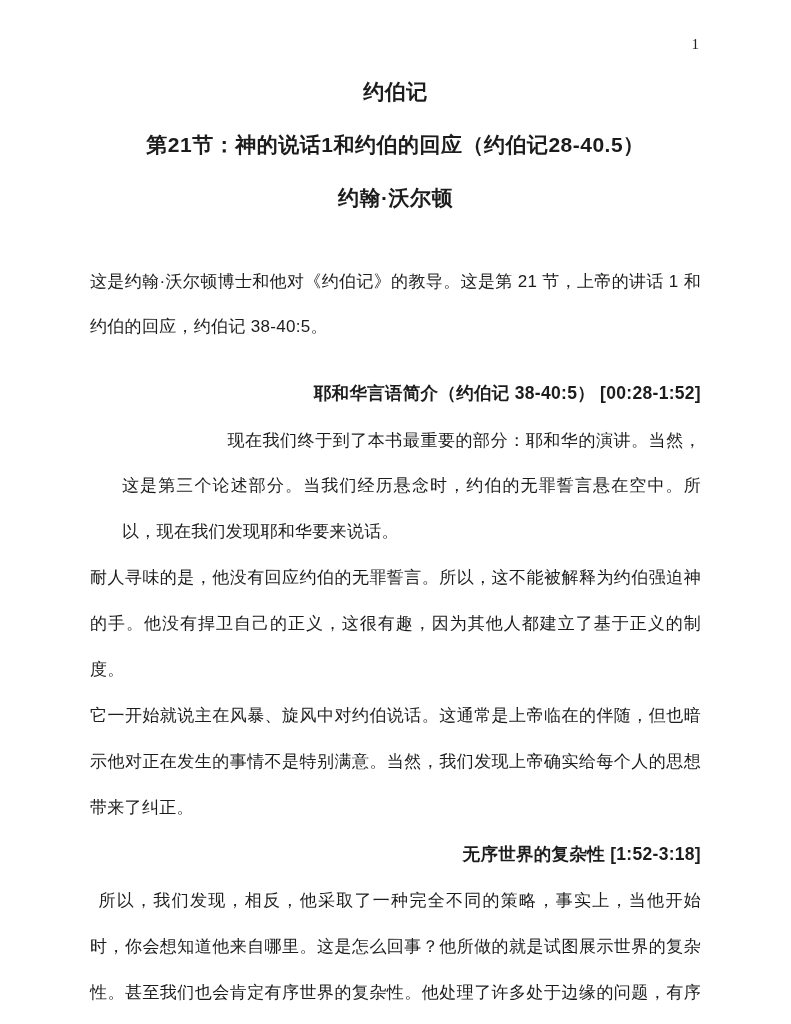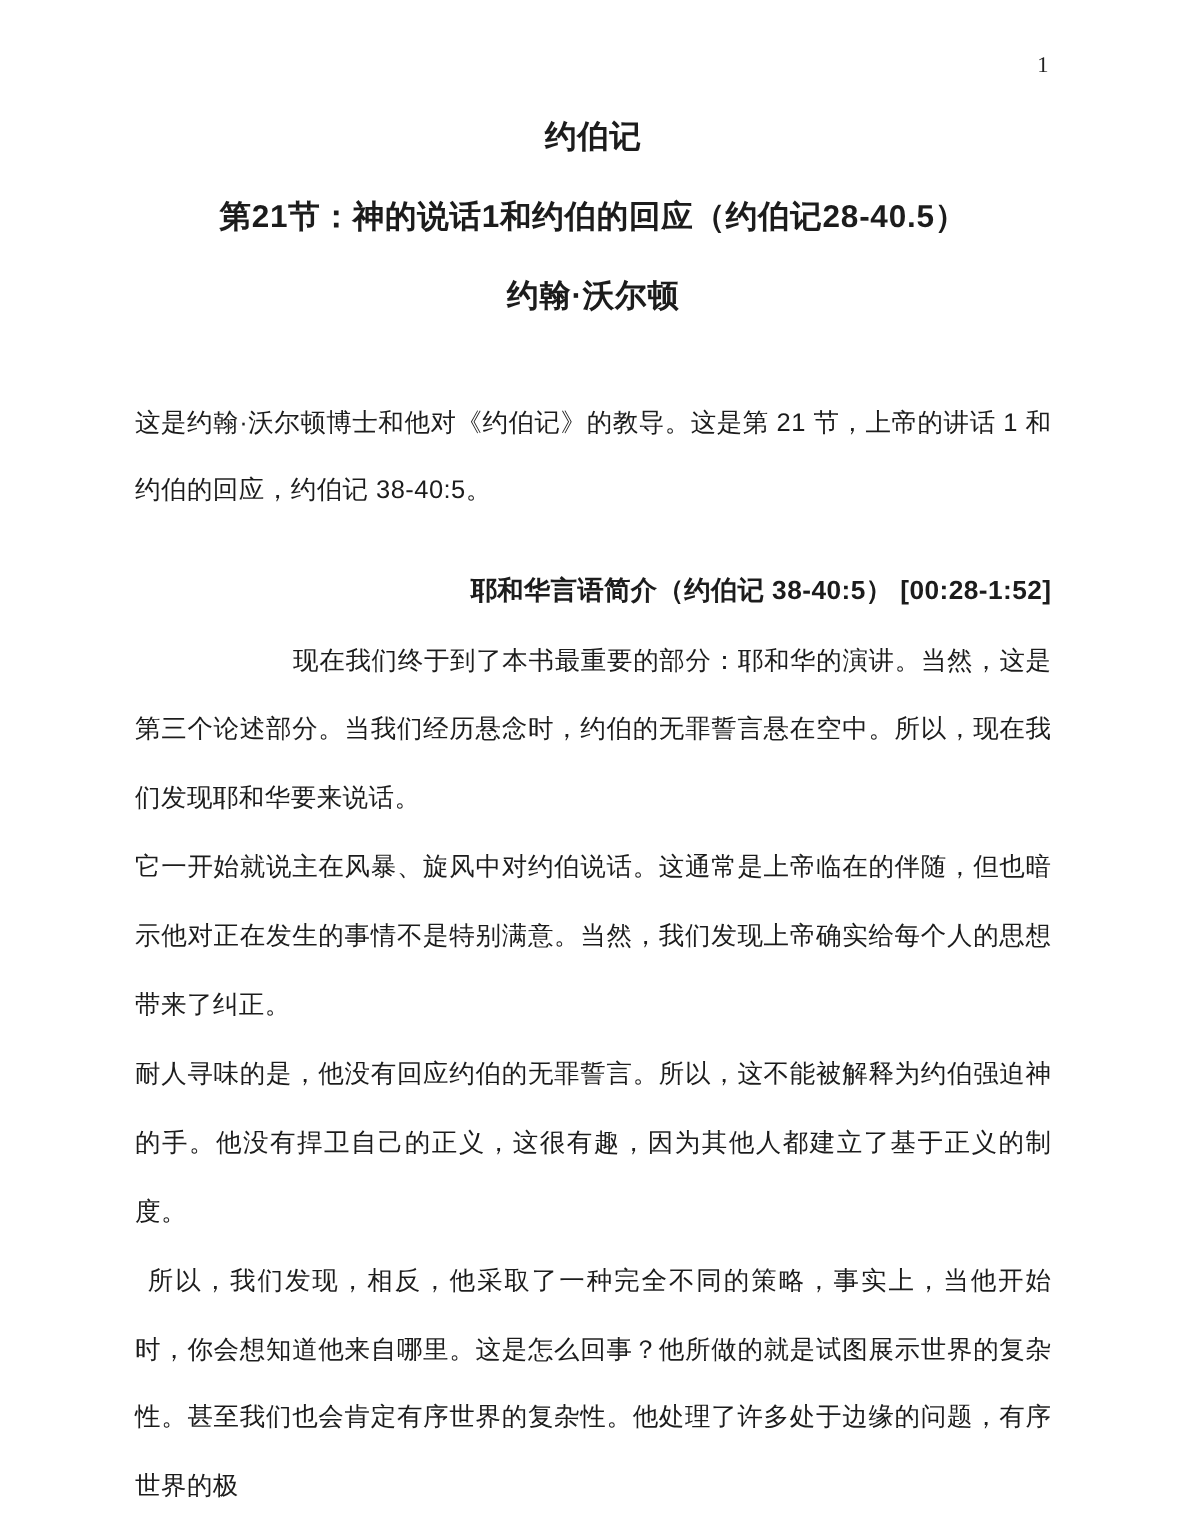--- a/index.html
+++ b/index.html
@@ -48,21 +48,21 @@
     margin-bottom: 20px;
   }
   .section-heading {
     font-weight: bold;
     font-size: 17.5px;
     line-height: 2.7;
     margin: 0;
     text-align: right;
     letter-spacing: 0.3px;
   }
-  .indent-large { text-indent: 6.2em; }
+  .indent-large { text-indent: 6.2em; margin-left: 32px; }
   .indent-tiny  { text-indent: 0.5em; }
 </style>
 </head>
 <body>
 
 <div class="doc-page">
 
   <div class="page-number">1</div>
 
   <h1 class="center-heading doc-title">约伯记</h1>
@@ -70,20 +70,21 @@
   <h2 class="center-heading doc-subtitle">第21节：神的说话1和约伯的回应（约伯记28-40.5）</h2>
 
   <h3 class="center-heading doc-author">约翰·沃尔顿</h3>
 
   <p class="body-para intro-para">这是约翰·沃尔顿博士和他对《约伯记》的教导。这是第 21 节，上帝的讲话 1 和约伯的回应，约伯记 38-40:5。</p>
 
   <h4 class="section-heading">耶和华言语简介（约伯记 38-40:5） [00:28-1:52]</h4>
 
   <p class="body-para indent-large">现在我们终于到了本书最重要的部分：耶和华的演讲。当然，这是第三个论述部分。当我们经历悬念时，约伯的无罪誓言悬在空中。所以，现在我们发现耶和华要来说话。</p>
 
+  <p class="body-para">耐人寻味的是，他没有回应约伯的无罪誓言。所以，这不能被解释为约伯强迫神的手。他没有捍卫自己的正义，这很有趣，因为其他人都建立了基于正义的制度。</p>
+
   <p class="body-para">它一开始就说主在风暴、旋风中对约伯说话。这通常是上帝临在的伴随，但也暗示他对正在发生的事情不是特别满意。当然，我们发现上帝确实给每个人的思想带来了纠正。</p>
 
-  <p class="body-para">耐人寻味的是，他没有回应约伯的无罪誓言。所以，这不能被解释为约伯强迫神的手。他没有捍卫自己的正义，这很有趣，因为其他人都建立了基于正义的制度。</p>
-
+  <h4 class="section-heading">无序世界的复杂性 [1:52-3:18]</h4>
 
   <p class="body-para indent-tiny">所以，我们发现，相反，他采取了一种完全不同的策略，事实上，当他开始时，你会想知道他来自哪里。这是怎么回事？他所做的就是试图展示世界的复杂性。甚至我们也会肯定有序世界的复杂性。他处理了许多处于边缘的问题，有序世界的极</p>
 
 </div>
 
 </body></html>

